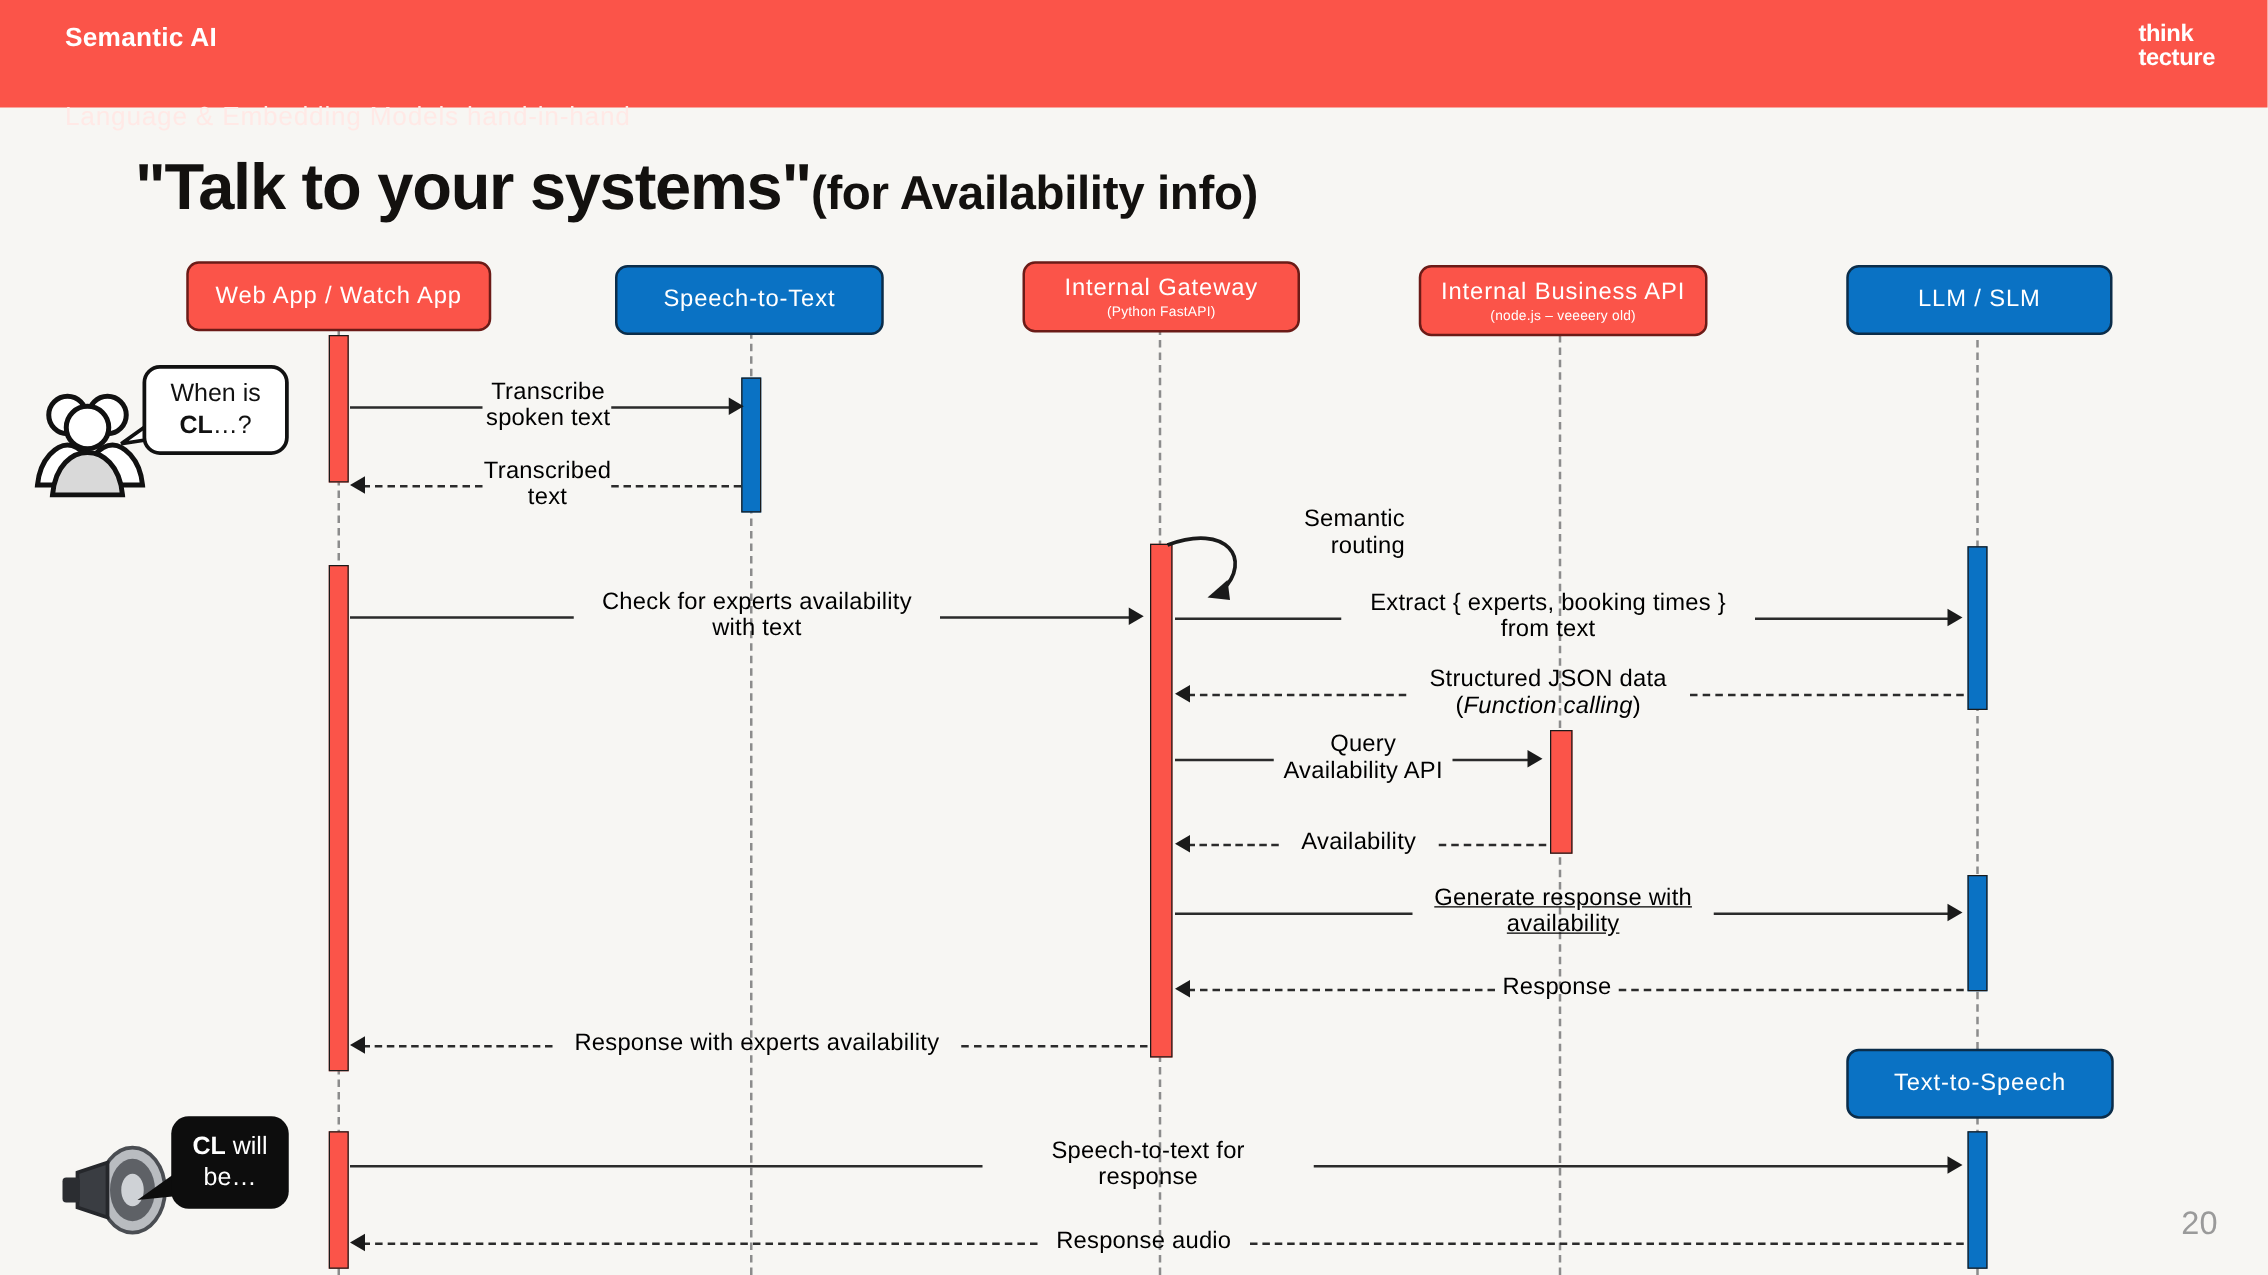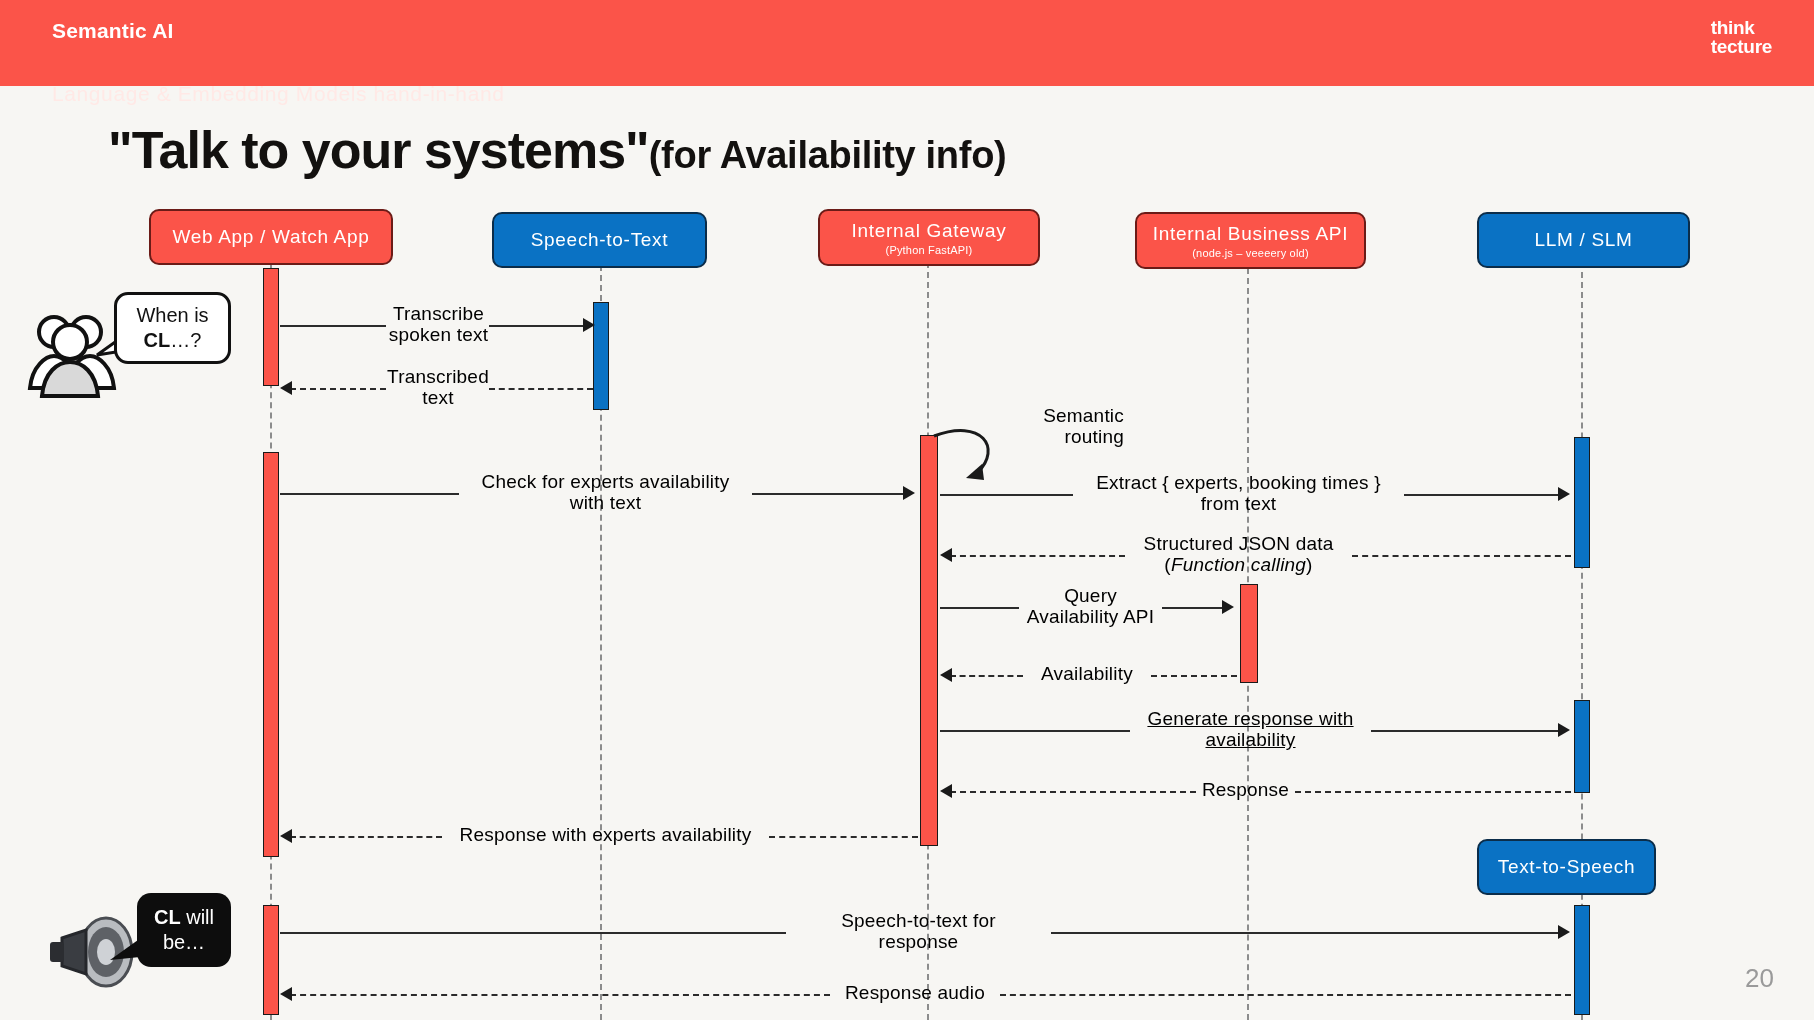--- a/index.html
+++ b/index.html
@@ -134,21 +134,21 @@
     <div class="nm">Internal Gateway</div>
     <div class="sb">(Python FastAPI)</div>
   </div>
   <div class="pbox red" style="left:1135px; top:212px; width:231px; height:57px;">
     <div class="nm">Internal Business API</div>
     <div class="sb">(node.js – veeeery old)</div>
   </div>
   <div class="pbox blue" style="left:1477px; top:212px; width:213px; height:56px;">
     <div class="nm">LLM / SLM</div>
   </div>
-  <div class="pbox blue" style="left:1477px; top:839px; width:179px; height:56px;">
+  <div class="pbox blue" style="left:1477px; top:839px; width:214px; height:56px;">
     <div class="nm">Text-to-Speech</div>
   </div>
 
   <div class="act red" style="left:263px; top:268px; width:16px; height:118px;"></div>
   <div class="act blue" style="left:593px; top:302px; width:16px; height:108px;"></div>
   <div class="act red" style="left:263px; top:452px; width:16px; height:405px;"></div>
   <div class="act red" style="left:920px; top:435px; width:18px; height:411px;"></div>
   <div class="act blue" style="left:1574px; top:437px; width:16px; height:131px;"></div>
   <div class="act red" style="left:1240px; top:584px; width:18px; height:99px;"></div>
   <div class="act blue" style="left:1574px; top:700px; width:16px; height:93px;"></div>

